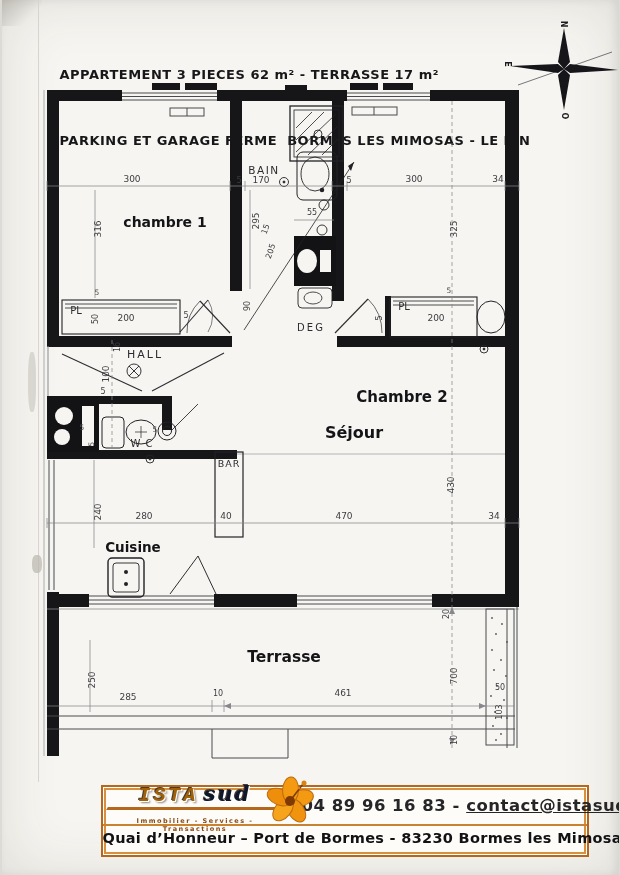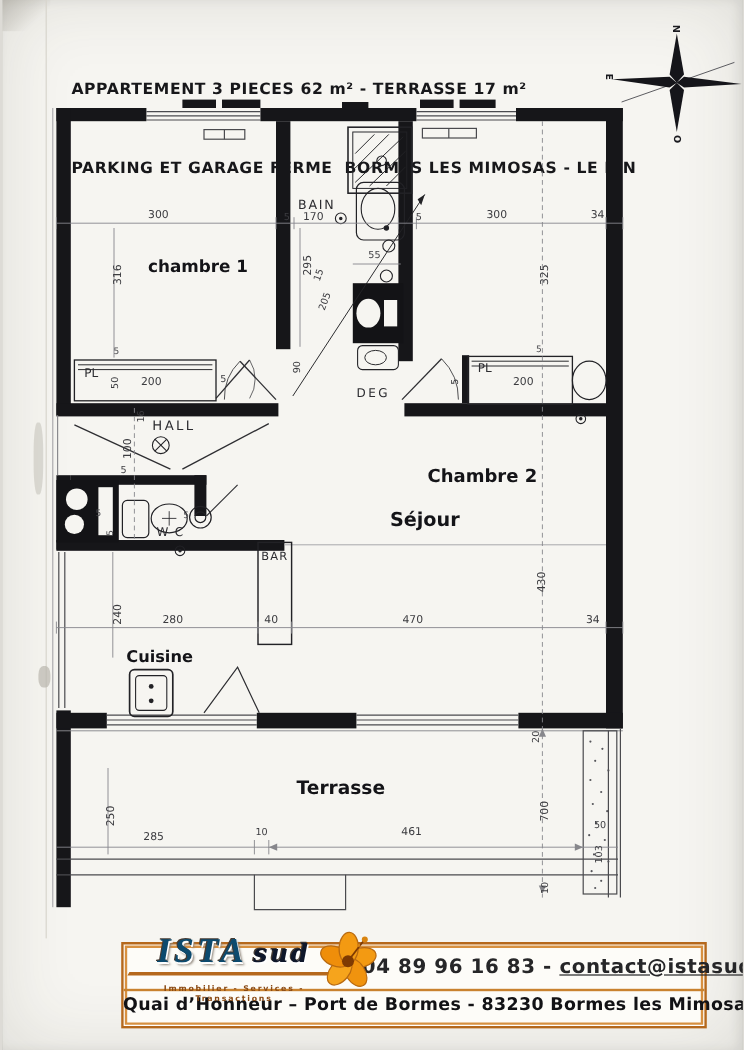--- a/index.html
+++ b/index.html
@@ -23,22 +23,22 @@
   .dim8{fill:#3c3c40;font-size:8px;}
   .dim7{fill:#4a4a4e;font-size:7.5px;}
   
   .footer{position:absolute;left:99px;top:785px;width:484px;height:68px;
     border:2px solid #b5681c;background:#fdfcf8;
     box-shadow:inset 0 0 0 1px #fff, inset 0 0 0 3px #d79040;}
   .f-top{position:relative;height:37px;display:flex;align-items:center;
     border-bottom:2px solid #c9822f;}
   .logo{position:relative;width:185px;flex:none;text-align:center;padding-top:2px;}
   .logo-line{white-space:nowrap;}
-  .logo-main{font-family:Liberation Serif, serif;font-style:italic;font-weight:bold;
-    font-size:29px;letter-spacing:3px;color:#0c4a6e;
+  .logo-main{font-family:Liberation Mono, monospace;font-style:italic;font-weight:bold;
+    font-size:20px;letter-spacing:3px;color:#a16207;
     text-shadow:-1px -1px 0 #453b33,1px 1px 0 #fff,2px 2px 2px #8c8378;}
   .logo-sub{font-family:"DejaVu Serif",serif;font-style:italic;font-weight:bold;
     font-size:21px;letter-spacing:2px;color:#0f172a;
     text-shadow:-1px -1px 0 #453b33,1px 1px 0 #fff;}
   .logo-swoosh{height:3px;background:#b5681c;margin:0 4px;transform:skewX(-30deg);}
   .tagline{font-size:6.5px;font-weight:bold;color:#8a4a14;letter-spacing:1.5px;margin-top:7px;}
   .flower{position:absolute;left:160px;top:-16px;}
   .phone-row{flex:1;text-align:center;font-size:16.5px;font-weight:bold;color:#262628;
     letter-spacing:.5px;padding-left:14px;white-space:nowrap;}
   .email{text-decoration:underline;}

